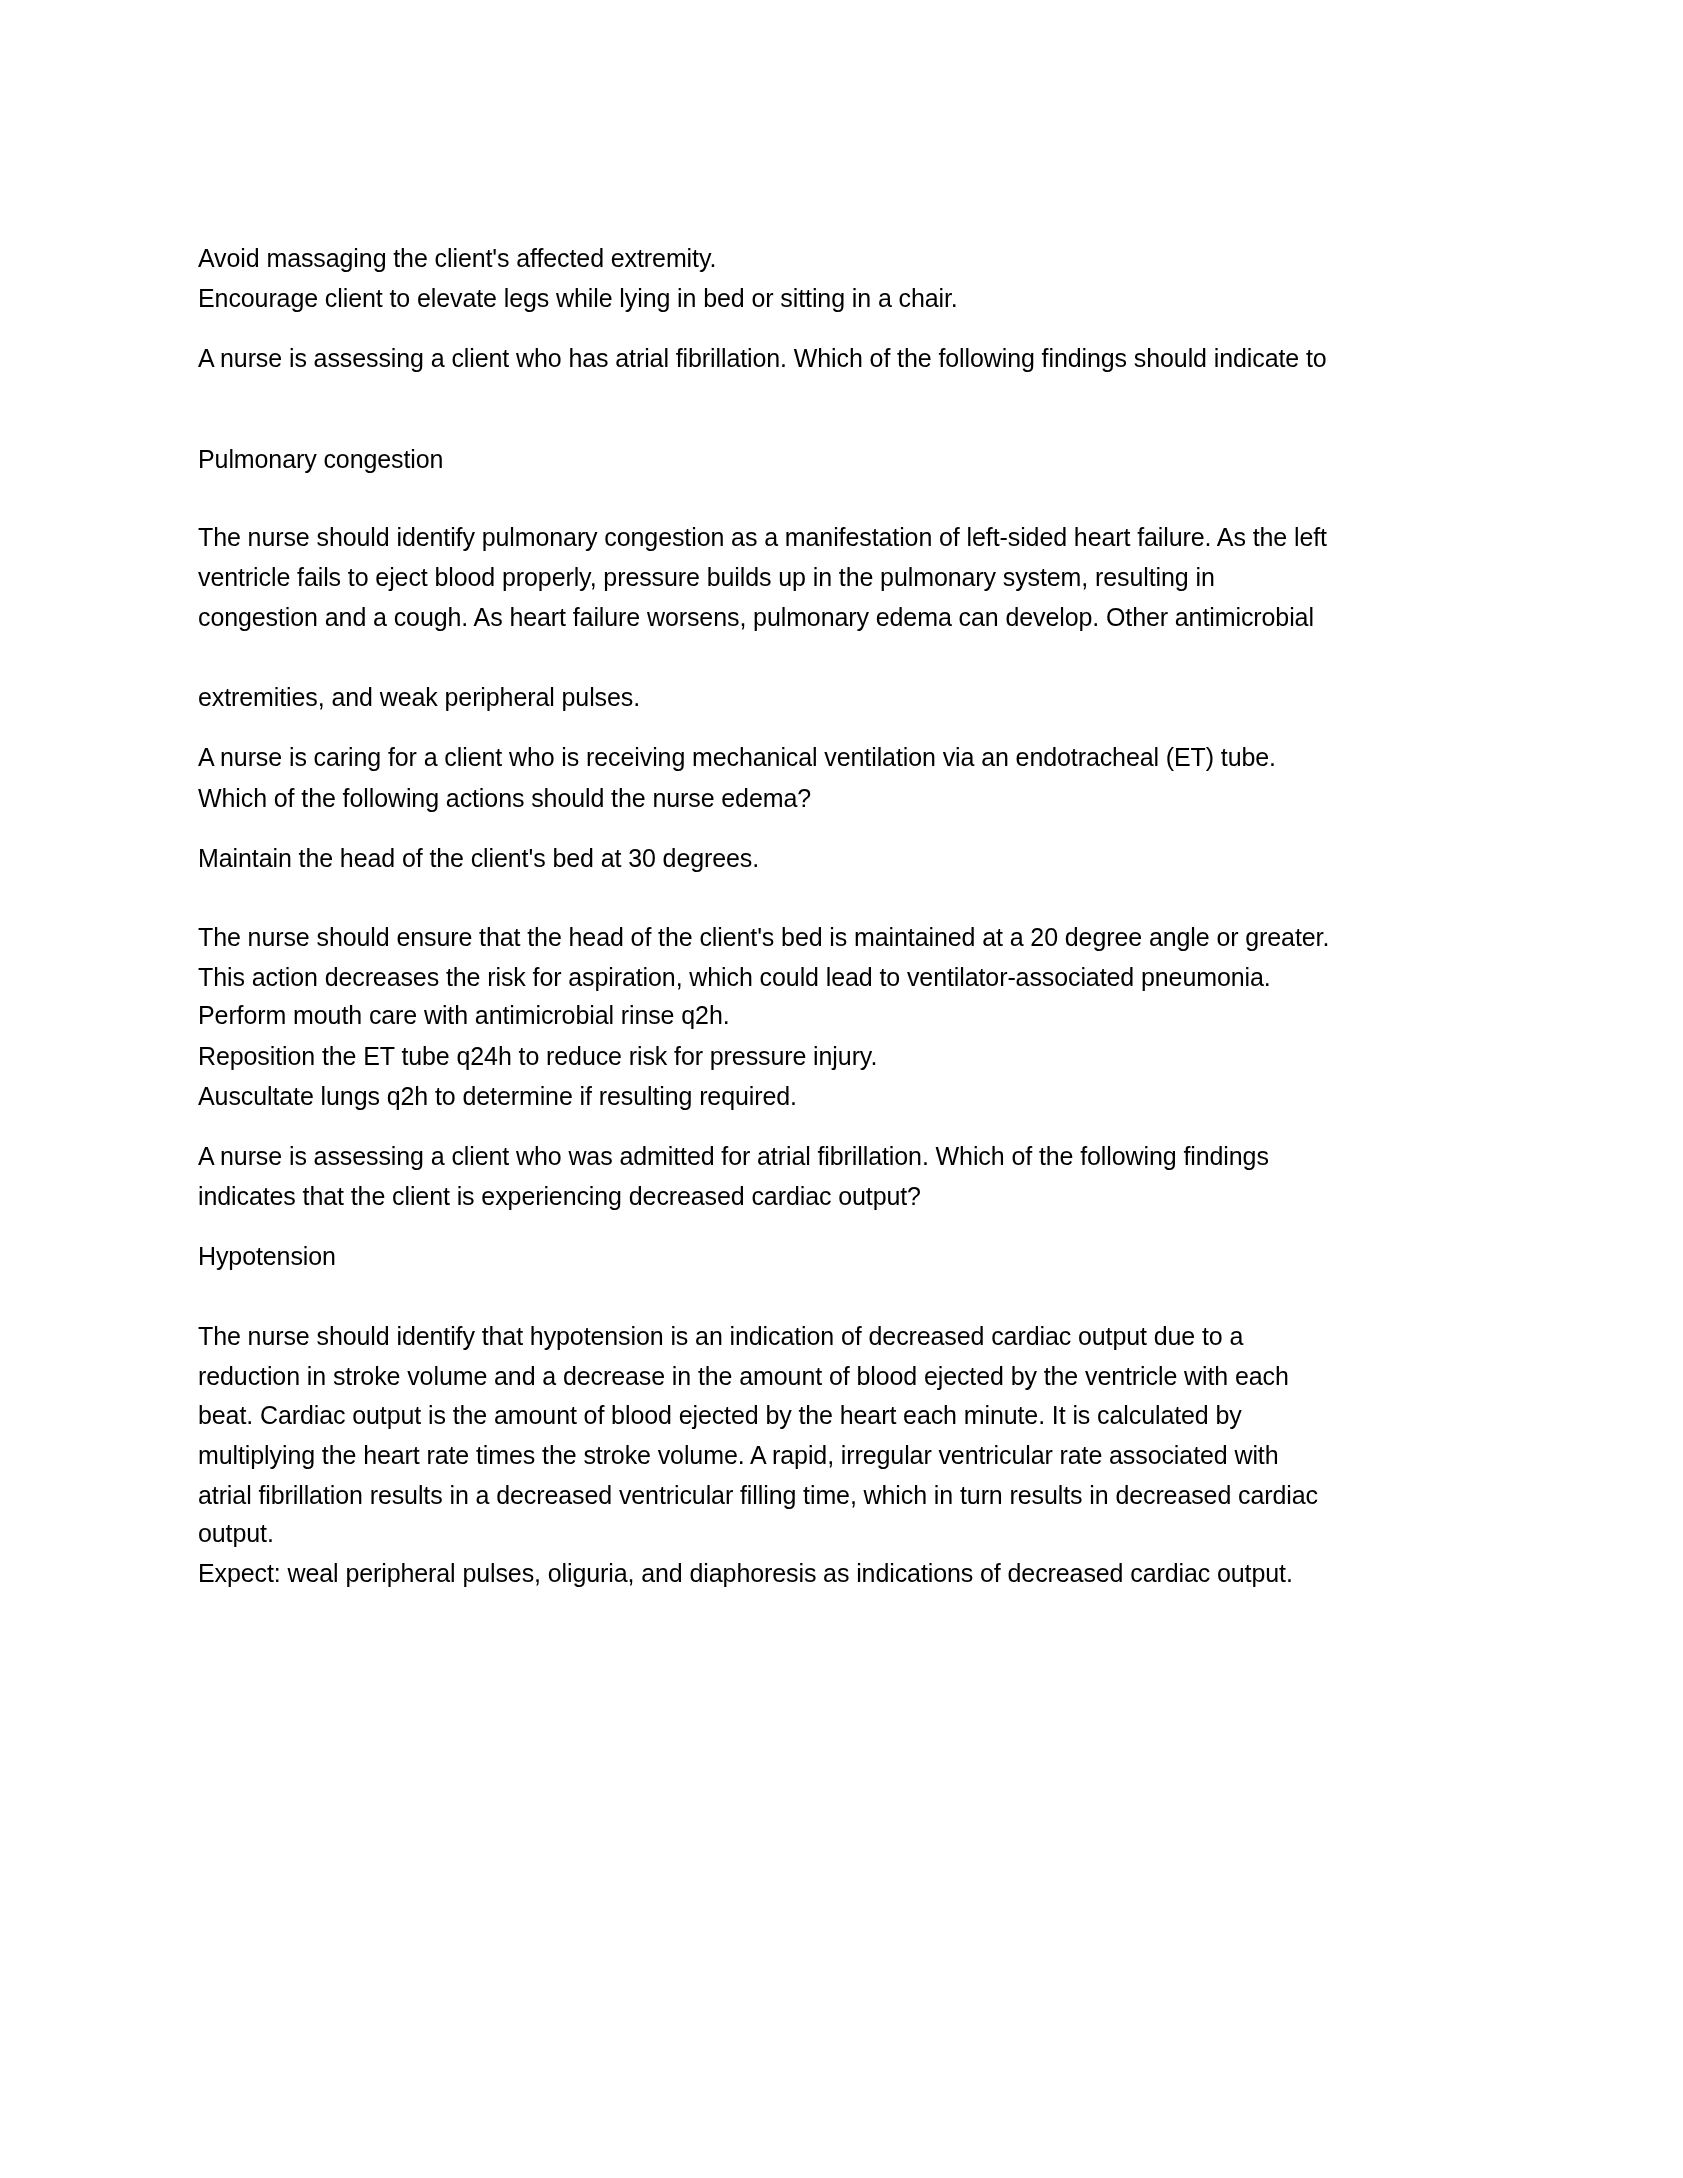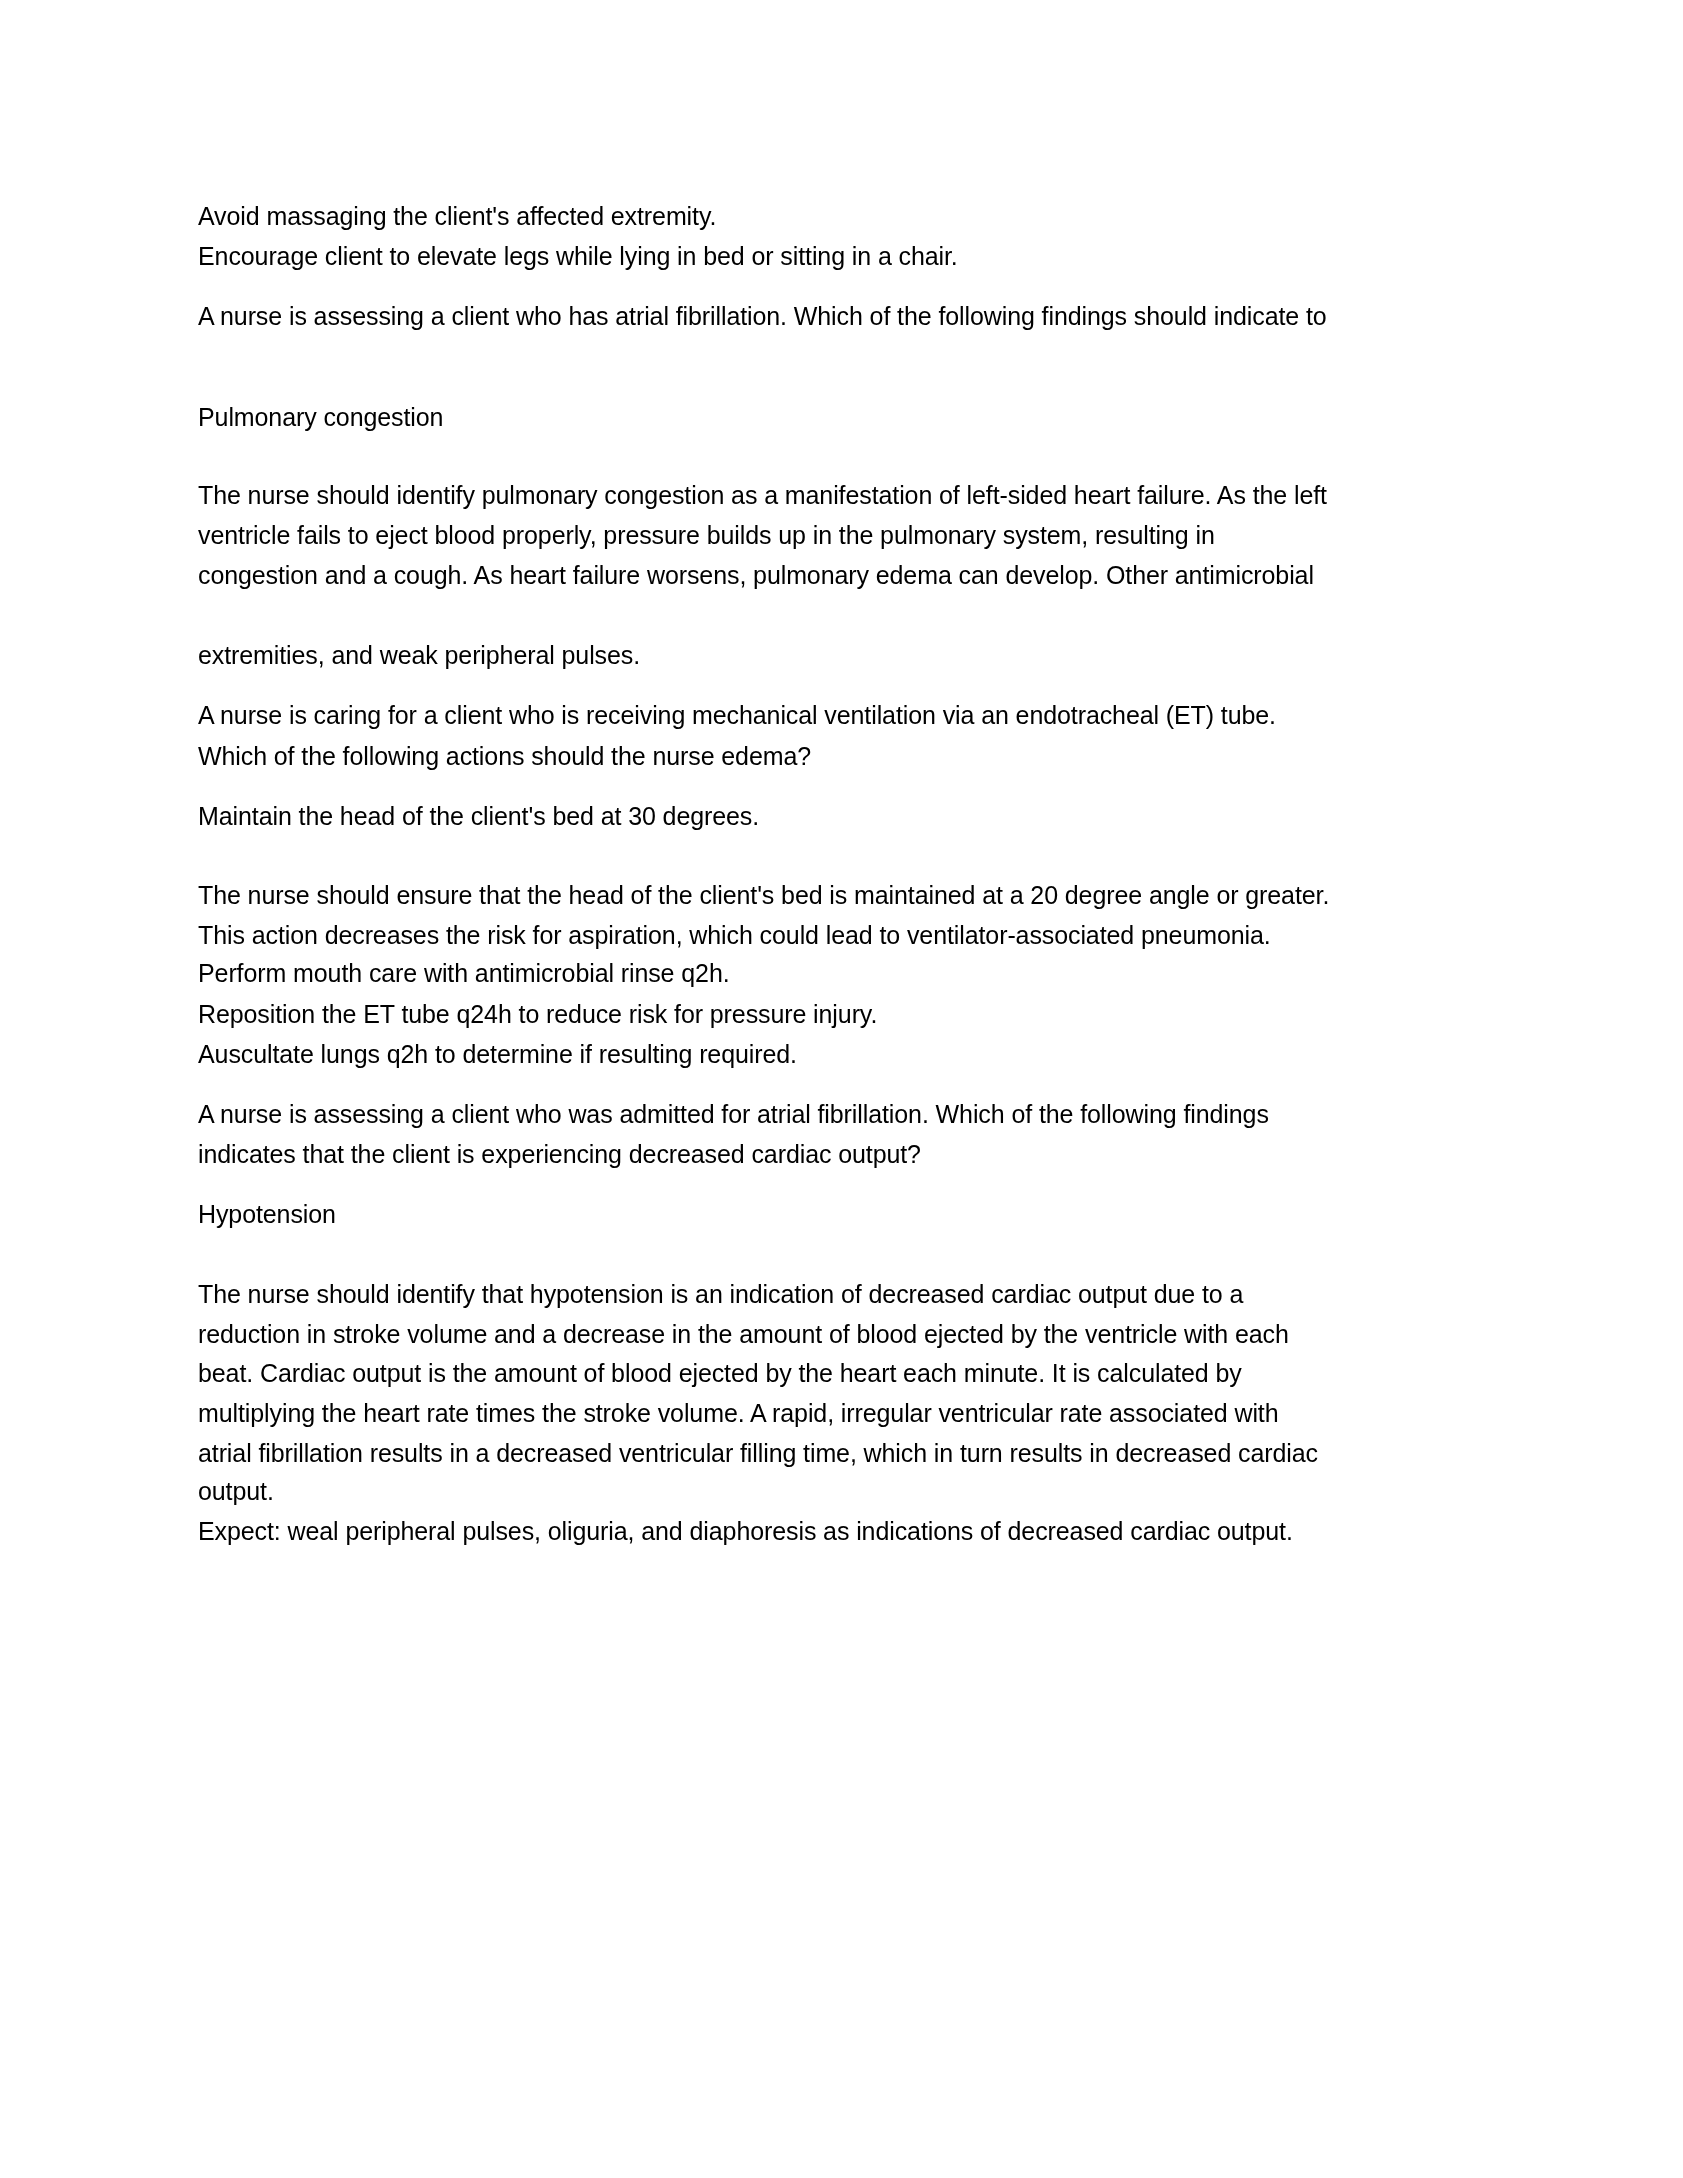--- a/index.html
+++ b/index.html
@@ -10,20 +10,21 @@
     font-family: "Liberation Sans", sans-serif;
     color: #000000;
   }
   .line {
     position: absolute;
     left: 198px;
     font-size: 25px;
     line-height: 30px;
     white-space: nowrap;
     letter-spacing: -0.1px;
+    margin-top: 42px;
   }
 </style>
 </head>
 <body>
 
 <div class="page">
 
   <div class="line" style="top:201px">Avoid massaging the client's affected extremity.</div>
   <div class="line" style="top:241px">Encourage client to elevate legs while lying in bed or sitting in a chair.</div>
 

